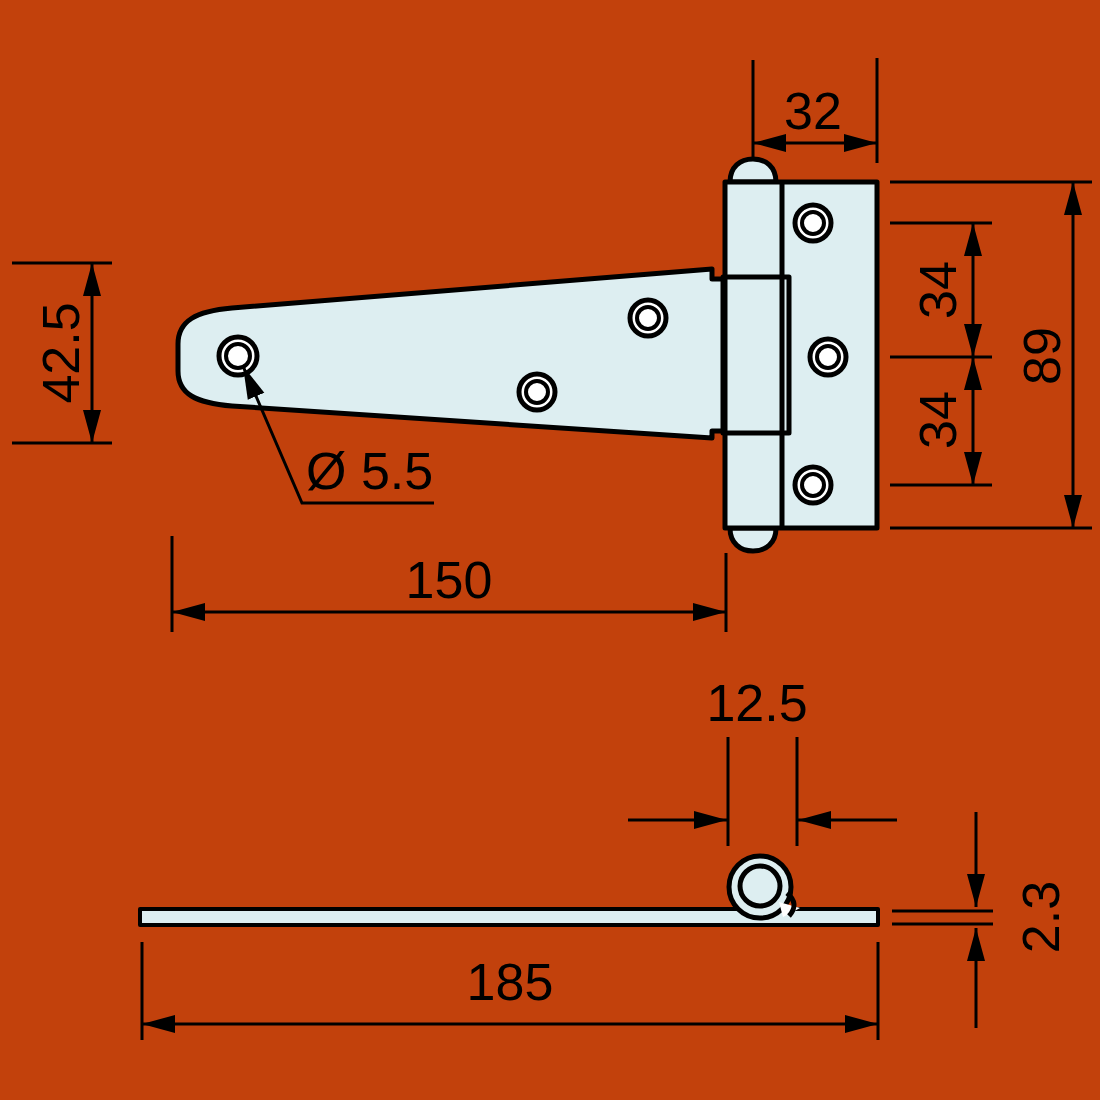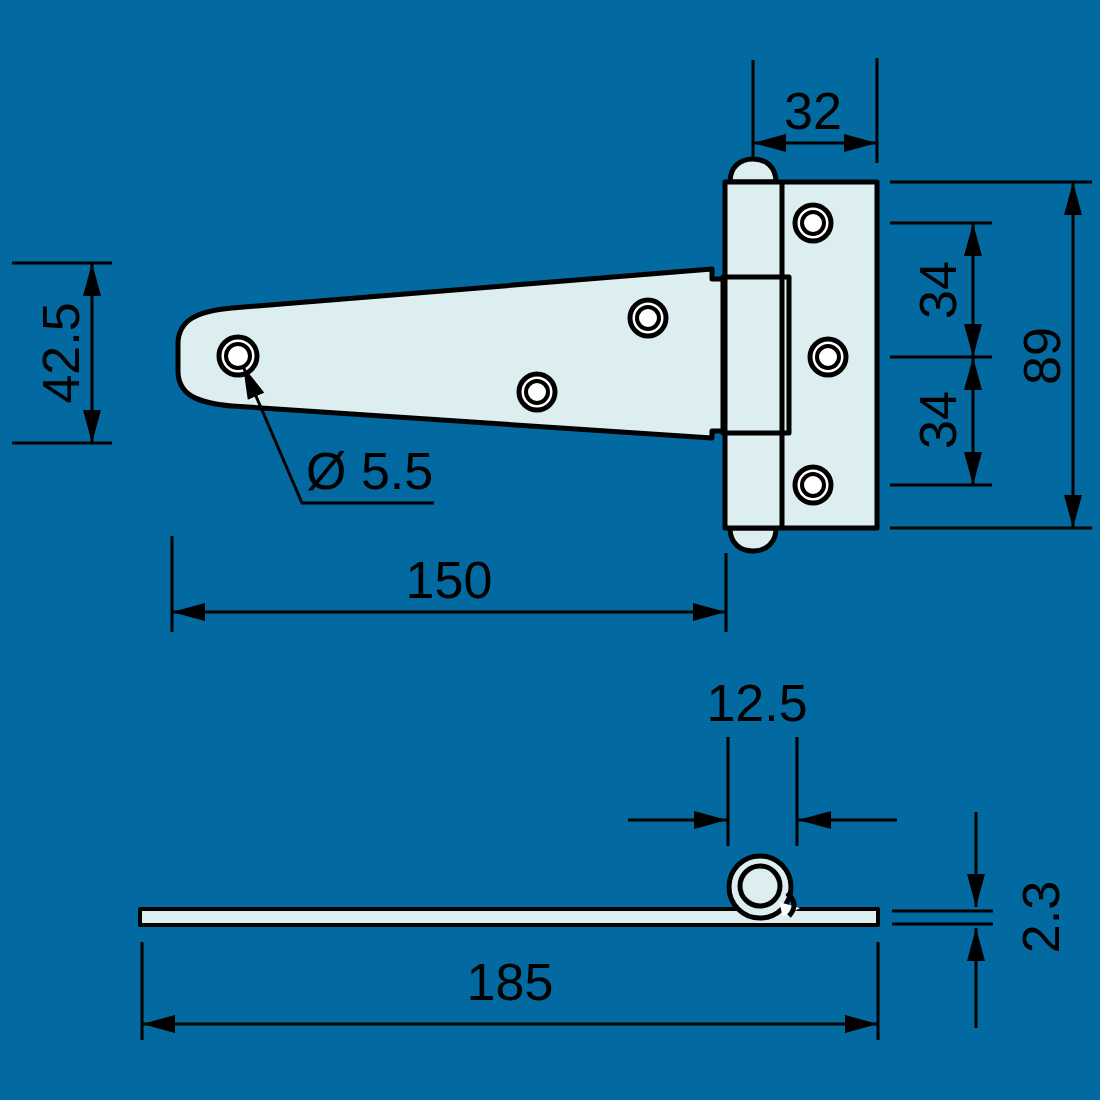--- a/index.html
+++ b/index.html
@@ -4,21 +4,21 @@
 <style>
   html, body {
     margin: 0;
     padding: 0;
     background: #ffffff;
   }
   .canvas {
     position: relative;
     width: 1100px;
     height: 1100px;
-    background: #0369a1;
+    background: #c2410c;
     overflow: hidden;
     font-family: "Liberation Sans", "DejaVu Sans", sans-serif;
   }
   svg text {
     font-family: "Liberation Sans", "DejaVu Sans", sans-serif;
     font-size: 52px;
     fill: #000000;
   }
 </style>
 </head>

